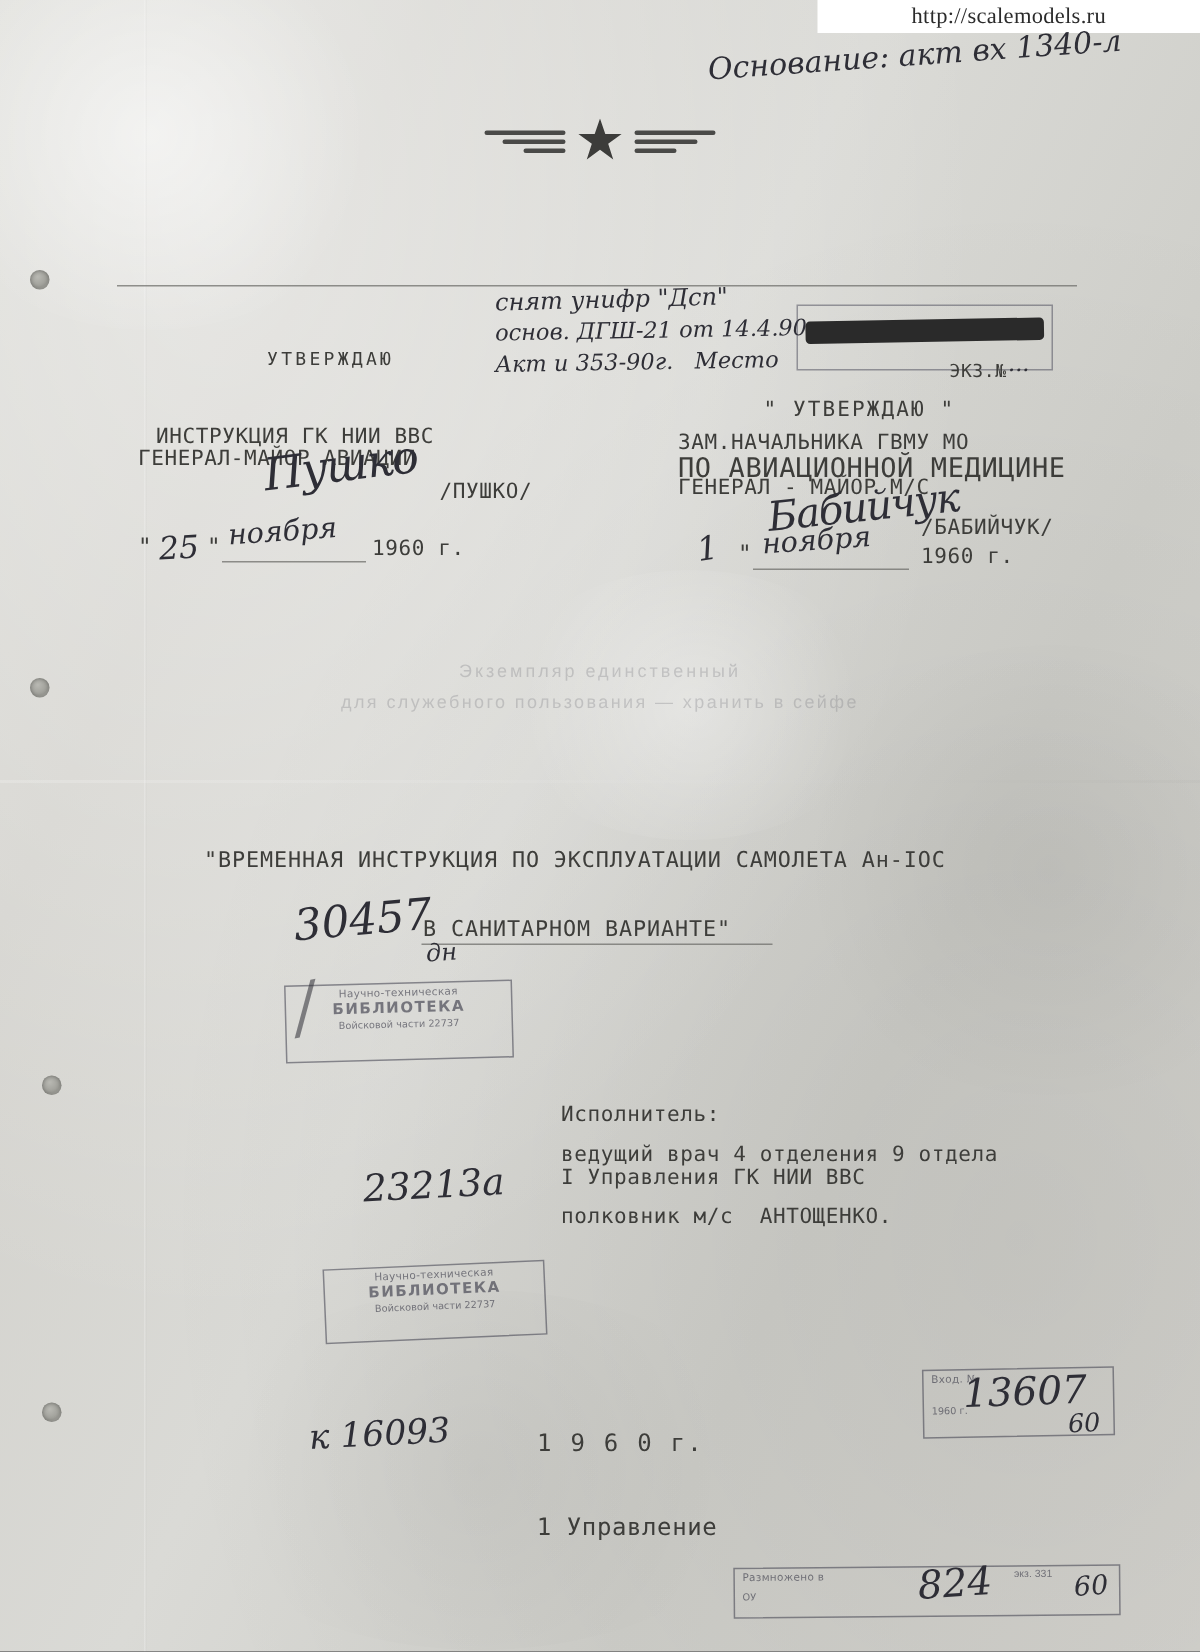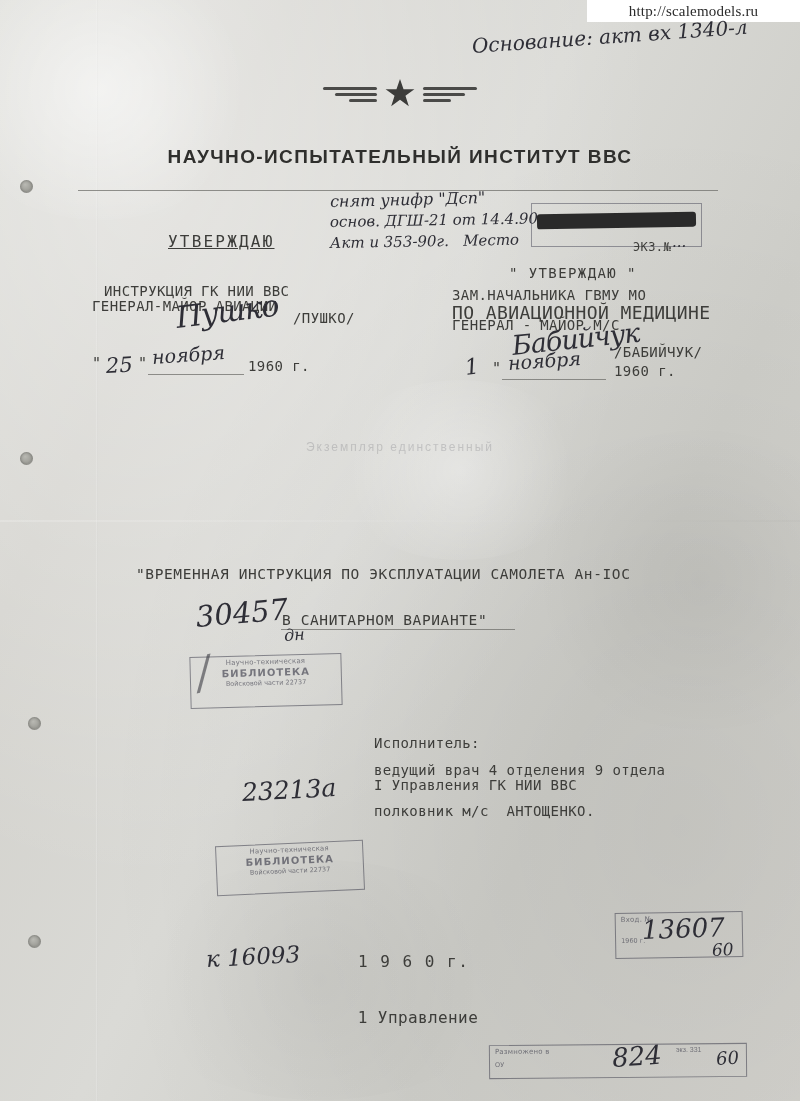--- a/index.html
+++ b/index.html
@@ -27,21 +27,21 @@
   .hole {
     position: absolute;
     width: 13px; height: 13px;
     border-radius: 50%;
     background: radial-gradient(circle at 40% 35%, #b9b9b3, #9d9d97 60%, #c8c8c2 100%);
     box-shadow: inset 0 0 3px rgba(0,0,0,0.35);
   }
   .watermark {
     position: absolute;
     top: 0; right: 0;
-    width: 213px;
+    width: 255px;
     height: 22px;
     background: #ffffff;
     color: #2b2b2b;
     font-family: "Liberation Serif", serif;
     font-size: 15px;
     line-height: 22px;
     text-align: center;
     letter-spacing: 0.2px;
     margin-left: 33px;
   }
@@ -186,58 +186,58 @@
         <i></i>
       </span>
     <span class="star"></span>
     <span class="wing right">
         <i></i>
         <i></i>
         <i></i>
       </span>
   </div>
 
-  <div class="t head1" style="top:146px;font-size:19px;letter-spacing:1.4px;">НАУЧНО-ИСПЫТАТЕЛЬНЫЙ ИНСТИТУТ ВВС</div>
 
   <div class="hr" style="left:78px;top:190px;width:640px;"></div>
 
   <div class="hand ink" style="left:330px;top:192px;font-size:16px;transform:rotate(-1.5deg);">снят унифр "Дсп"</div>
   <div class="hand ink" style="left:330px;top:213px;font-size:15px;transform:rotate(-1deg);">основ. ДГШ-21 от 14.4.90</div>
   <div class="hand ink" style="left:330px;top:234px;font-size:15px;transform:rotate(-1deg);">Акт и 353-90г.   Место</div>
 
   <div class="boxstamp" style="left:531px;top:203px;width:171px;height:44px;"></div>
   <div class="redact" style="left:537px;top:213px;width:159px;height:15px;"></div>
   <div class="t mono" style="left:633px;top:240px;font-size:12px;">ЭКЗ.№</div>
   <div class="hand ink" style="left:672px;top:233px;font-size:15px;">...</div>
 
-  <div class="t mono" style="left:168px;top:232px;font-size:16px;letter-spacing:2.2px;text-decoration:underline;">УТВЕРЖДАЮ</div>
+  <div class="t mono" style="left:178px;top:232px;font-size:12px;letter-spacing:2.2px;">УТВЕРЖДАЮ</div>
   <div class="t mono" style="left:104px;top:283px;font-size:14px;">ИНСТРУКЦИЯ ГК НИИ ВВС</div>
   <div class="t mono" style="left:92px;top:298px;font-size:14px;">ГЕНЕРАЛ-МАЙОР АВИАЦИИ</div>
   <div class="hand ink" style="left:176px;top:300px;font-size:30px;transform:rotate(-7deg);letter-spacing:-1px;">Пушко</div>
-  <div class="t mono" style="left:293px;top:310px;font-size:14px;">/ПУШКО/</div>
+  <div class="t mono" style="left:293px;top:320px;font-size:14px;">/ПУШКО/</div>
   <div class="t mono" style="left:92px;top:355px;font-size:15px;">"</div>
   <div class="hand ink" style="left:106px;top:354px;font-size:21px;transform:rotate(-3deg);">25</div>
   <div class="t mono" style="left:138px;top:355px;font-size:15px;">"</div>
   <div class="hand ink" style="left:152px;top:346px;font-size:19px;transform:rotate(-4deg);">ноября</div>
   <div class="t mono" style="left:248px;top:358px;font-size:14px;">1960 г.</div>
   <div class="hr" style="left:148px;top:374px;width:96px;"></div>
 
   <div class="t mono" style="left:509px;top:265px;font-size:14px;letter-spacing:1.4px;">" УТВЕРЖДАЮ "</div>
   <div class="t mono" style="left:452px;top:287px;font-size:14px;">ЗАМ.НАЧАЛЬНИКА ГВМУ МО</div>
   <div class="t mono" style="left:452px;top:302px;font-size:18px;">ПО АВИАЦИОННОЙ МЕДИЦИНЕ</div>
   <div class="t mono" style="left:452px;top:317px;font-size:14px;">ГЕНЕРАЛ - МАЙОР М/С</div>
   <div class="hand ink" style="left:512px;top:330px;font-size:27px;transform:rotate(-6deg);letter-spacing:-1px;">Бабийчук</div>
   <div class="t mono" style="left:614px;top:344px;font-size:14px;">/БАБИЙЧУК/</div>
   <div class="hand ink" style="left:465px;top:355px;font-size:22px;transform:rotate(-8deg);">1</div>
   <div class="t mono" style="left:492px;top:360px;font-size:15px;">"</div>
   <div class="hand ink" style="left:508px;top:352px;font-size:19px;transform:rotate(-4deg);">ноября</div>
   <div class="t mono" style="left:614px;top:363px;font-size:14px;">1960 г.</div>
   <div class="hr" style="left:502px;top:379px;width:104px;"></div>
 
   <div class="faint" style="left:0;right:0;top:440px;font-size:12px;letter-spacing:2px;">Экземпляр единственный</div>
+  <div class="faint" style="left:0;right:0;top:461px;font-size:12px;letter-spacing:1.6px;">для служебного пользования — хранить в сейфе</div>
 
   <div class="t mono" style="left:136px;top:566px;font-size:14.5px;letter-spacing:0.6px;">"ВРЕМЕННАЯ ИНСТРУКЦИЯ ПО ЭКСПЛУАТАЦИИ САМОЛЕТА Ан-IОС</div>
   <div class="t mono" style="left:282px;top:612px;font-size:14.5px;letter-spacing:0.6px;">В САНИТАРНОМ ВАРИАНТЕ"</div>
   <div class="hr" style="left:281px;top:629px;width:234px;"></div>
 
   <div class="hand ink" style="left:196px;top:600px;font-size:29px;transform:rotate(-5deg);">30457</div>
   <div class="hand ink" style="left:284px;top:626px;font-size:16px;transform:rotate(-4deg);">дн</div>
 
   <div class="stamp" style="left:190px;top:655px;width:152px;height:52px;transform:rotate(-1.5deg);">
     <div class="l1">Научно-техническая</div>

